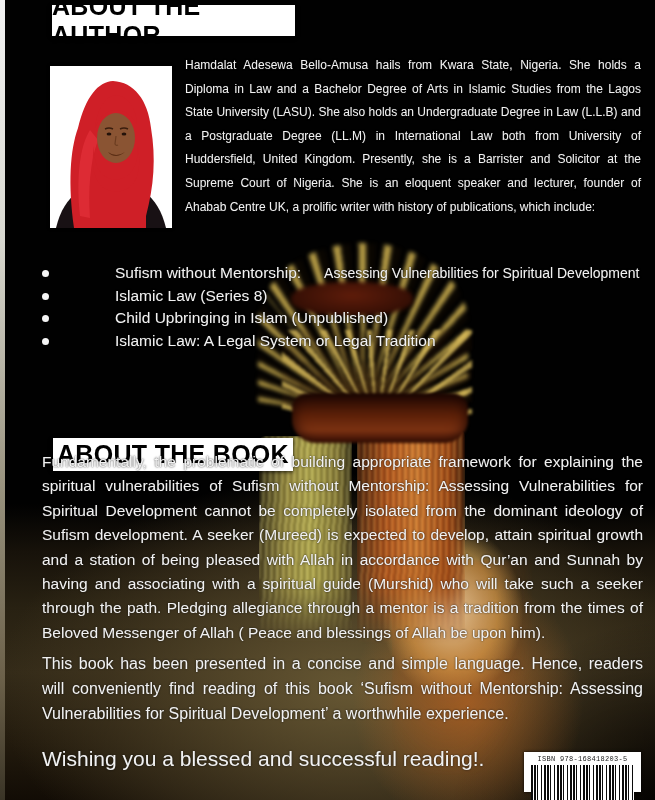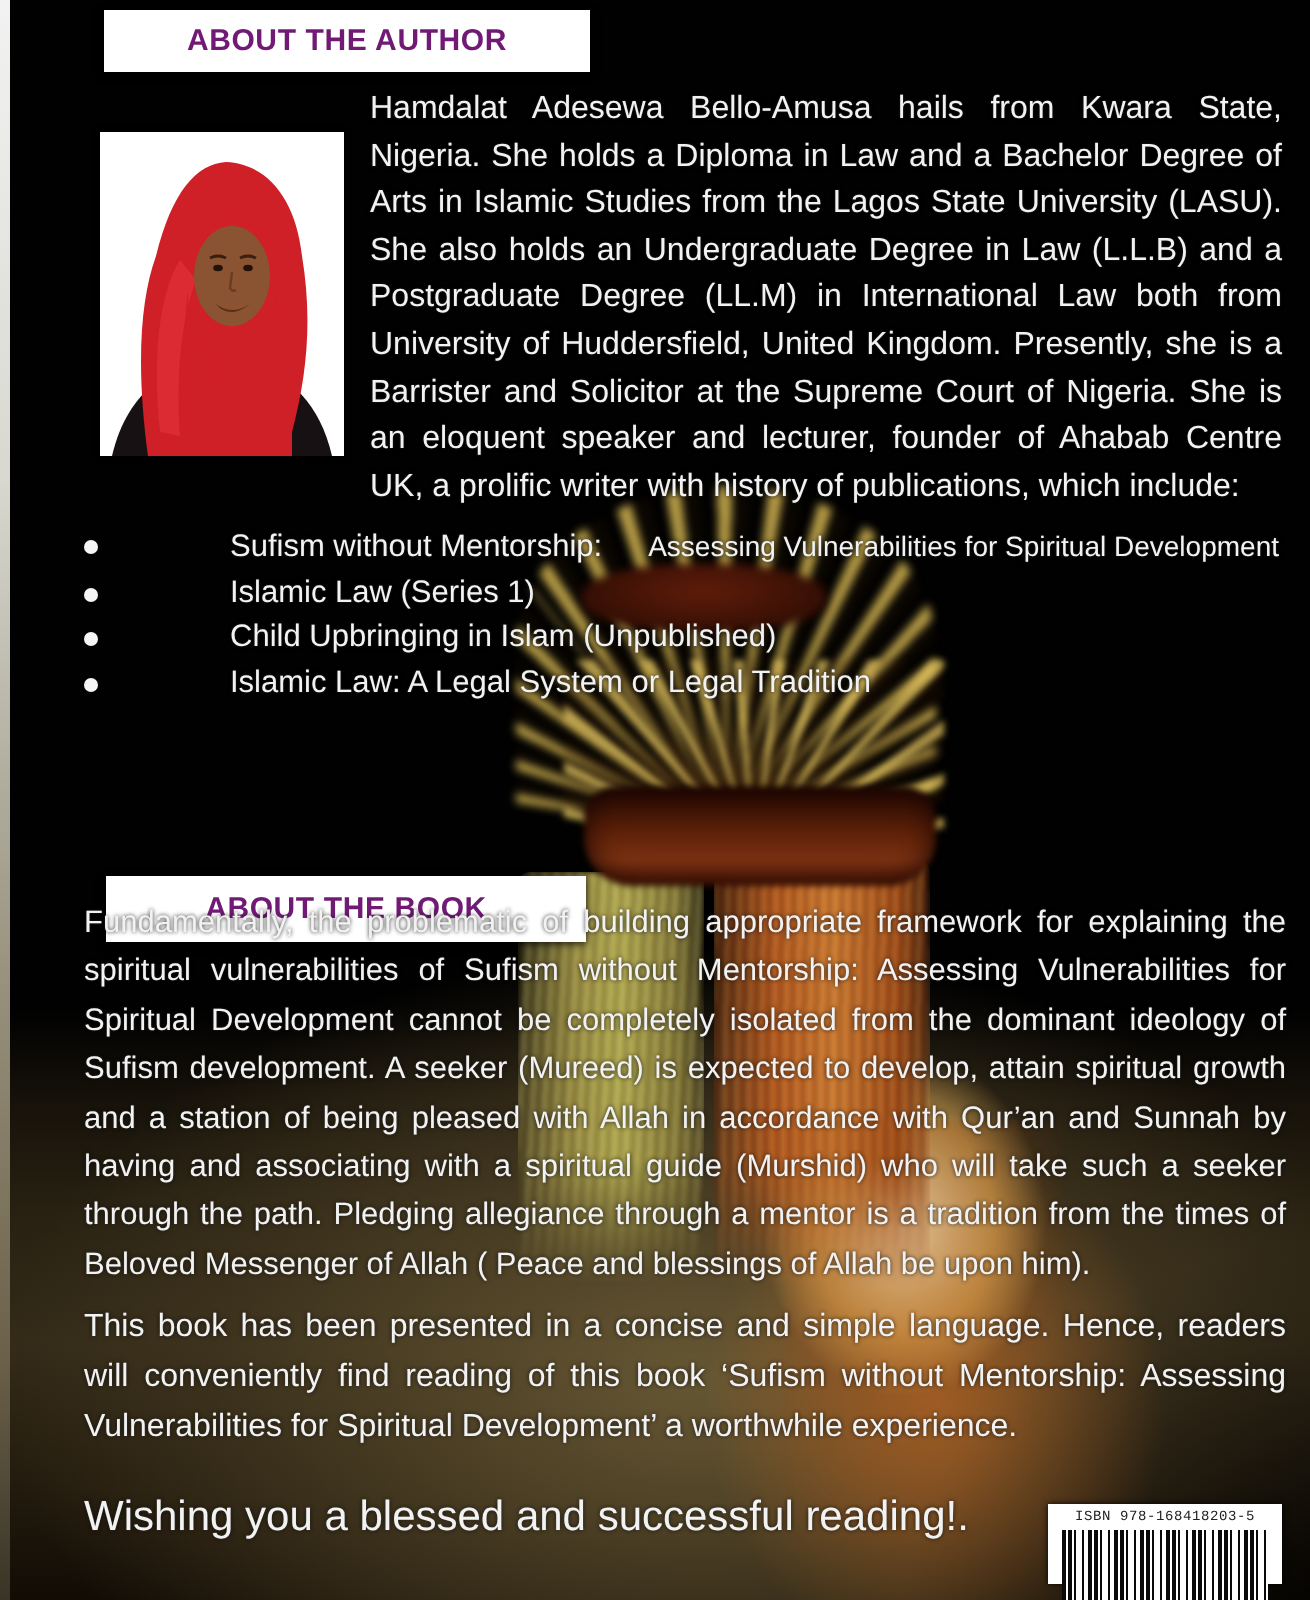--- a/index.html
+++ b/index.html
@@ -41,28 +41,28 @@
   .embers{position:absolute;left:392px;top:560px;width:140px;height:215px;z-index:2;filter:blur(2.5px);
     background:repeating-linear-gradient(88deg, rgba(232,122,40,0.32) 0 2px, rgba(90,30,8,0.22) 2px 5px);
     -webkit-mask-image:radial-gradient(ellipse at 40% 20%, #000 30%, transparent 75%);
     mask-image:radial-gradient(ellipse at 40% 20%, #000 30%, transparent 75%);}
   .edge-strip{position:absolute;left:0;top:0;width:5px;height:800px;z-index:6;
     background:linear-gradient(180deg,#f2f2f2,#d8d8d0 30%,#9a9480 60%,#6b6049 85%,#3a3426);}
 
   
   .txt{position:absolute;z-index:10;color:#f2f2f2;
     text-shadow:0 0 2px rgba(0,0,0,0.85), 0 0 1px rgba(255,255,255,0.25);}
-  .hdr{position:absolute;z-index:10;background:#ffffff;color:#701a75;font-weight:bold;
-    display:flex;align-items:center;justify-content:center;font-size:15px;letter-spacing:0.3px;
+  .hdr{position:absolute;z-index:10;background:#ffffff;color:#000000;font-weight:bold;
+    display:flex;align-items:center;justify-content:center;font-size:25px;letter-spacing:0.3px;
     box-shadow:0 1px 4px rgba(0,0,0,0.8);}
   .hdr-author{left:52px;top:5px;width:243px;height:31px;}
   .hdr-book{left:53px;top:397px;width:240px;height:33px;margin-top:41px;}
   .photo{position:absolute;left:50px;top:66px;width:122px;height:162px;z-index:10;background:#fff;
     box-shadow:0 0 3px rgba(0,0,0,0.8);}
-  .bio{left:185px;top:43px;width:456px;font-size:16px;line-height:23.6px;text-align:justify;margin:0;}
+  .bio{left:185px;top:54px;width:456px;font-size:12px;line-height:23.6px;text-align:justify;margin:0;}
   .pubs{left:40px;top:262px;width:605px;margin:0;padding:0;position:absolute;z-index:10;list-style:none;}
   .pubs li{position:relative;padding-left:75px;font-size:15.5px;line-height:22.5px;color:#f2f2f2;
     text-shadow:0 0 2px rgba(0,0,0,0.85), 0 0 1px rgba(255,255,255,0.25);}
   .dot{position:absolute;left:2px;top:8px;width:7px;height:7px;border-radius:50%;background:#f5f5f5;}
   .pub-sub{font-size:14px;margin-left:23px;}
   .book-p1{left:42px;top:450px;width:601px;font-size:15.5px;line-height:24.4px;text-align:justify;margin:0;}
   .book-p2{left:42px;top:652px;width:601px;font-size:16px;line-height:24.8px;text-align:justify;margin:0;}
   .closing{left:42px;top:747px;width:601px;font-size:21px;margin:0;}
 
   
@@ -110,21 +110,21 @@
 
   <p class="txt bio">Hamdalat Adesewa Bello-Amusa hails from Kwara State, Nigeria. She holds a Diploma in Law and a Bachelor Degree of Arts in Islamic Studies from the Lagos State University (LASU). She also holds an Undergraduate Degree in Law (L.L.B) and a Postgraduate Degree (LL.M) in International Law both from University of Huddersfield, United Kingdom. Presently, she is a Barrister and Solicitor at the Supreme Court of Nigeria. She is an eloquent speaker and lecturer, founder of Ahabab Centre UK, a prolific writer with history of publications, which include:</p>
 
   <ul class="pubs">
     <li>
       <span class="dot"></span>
       <span>Sufism without Mentorship:</span><span class="pub-sub">Assessing Vulnerabilities for Spiritual Development</span>
     </li>
     <li>
       <span class="dot"></span>
-      <span>Islamic Law (Series 1)</span>
+      <span>Islamic Law (Series 8)</span>
     </li>
     <li>
       <span class="dot"></span>
       <span>Child Upbringing in Islam (Unpublished)</span>
     </li>
     <li>
       <span class="dot"></span>
       <span>Islamic Law: A Legal System or Legal Tradition</span>
     </li>
   </ul>

